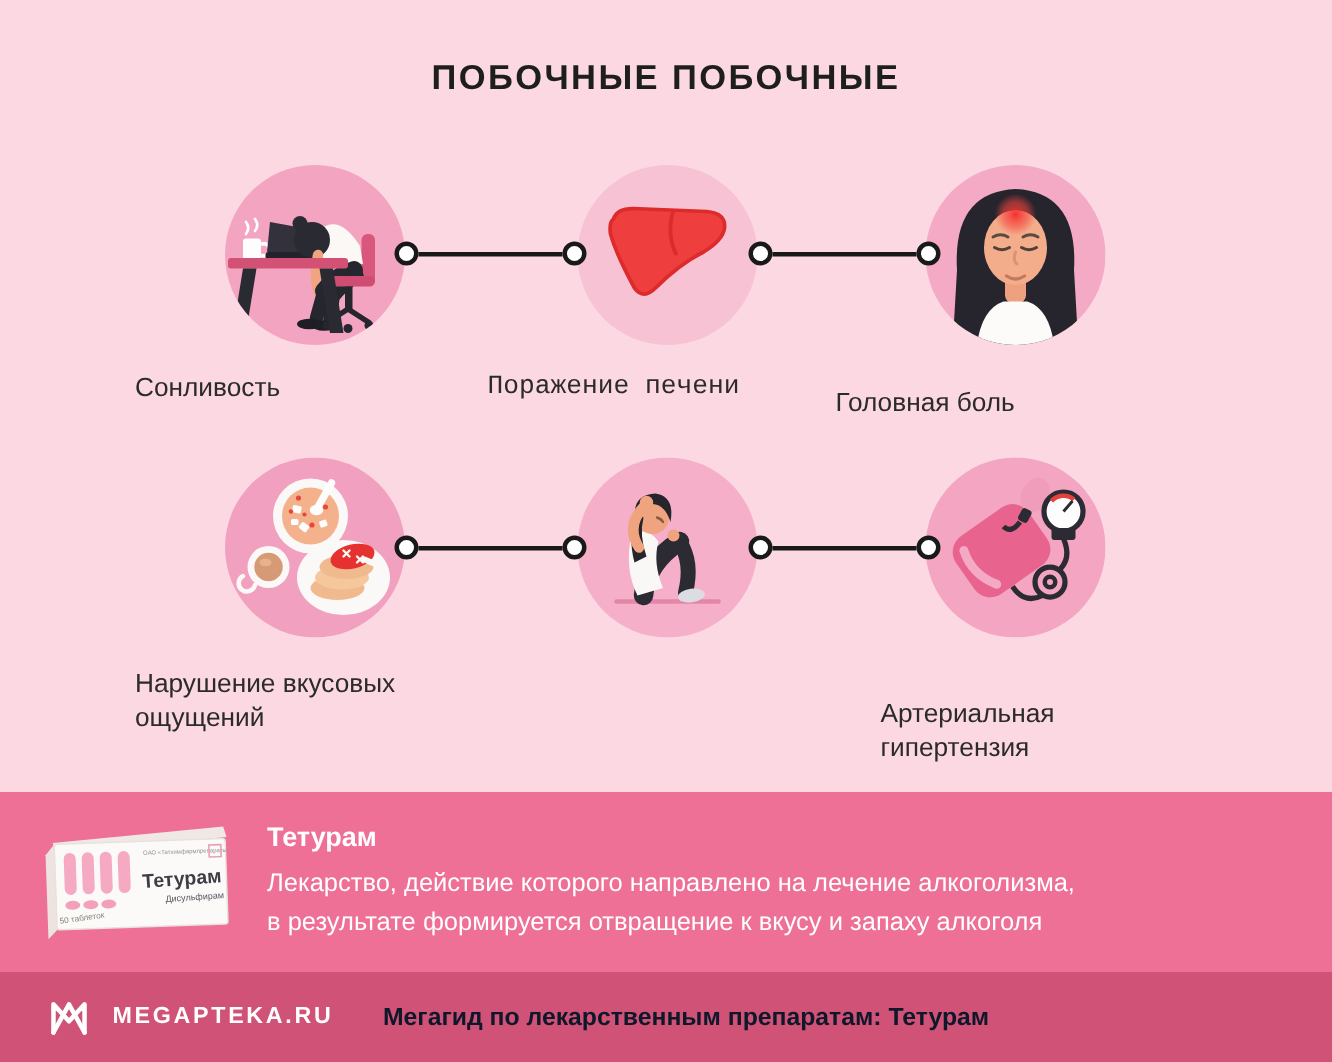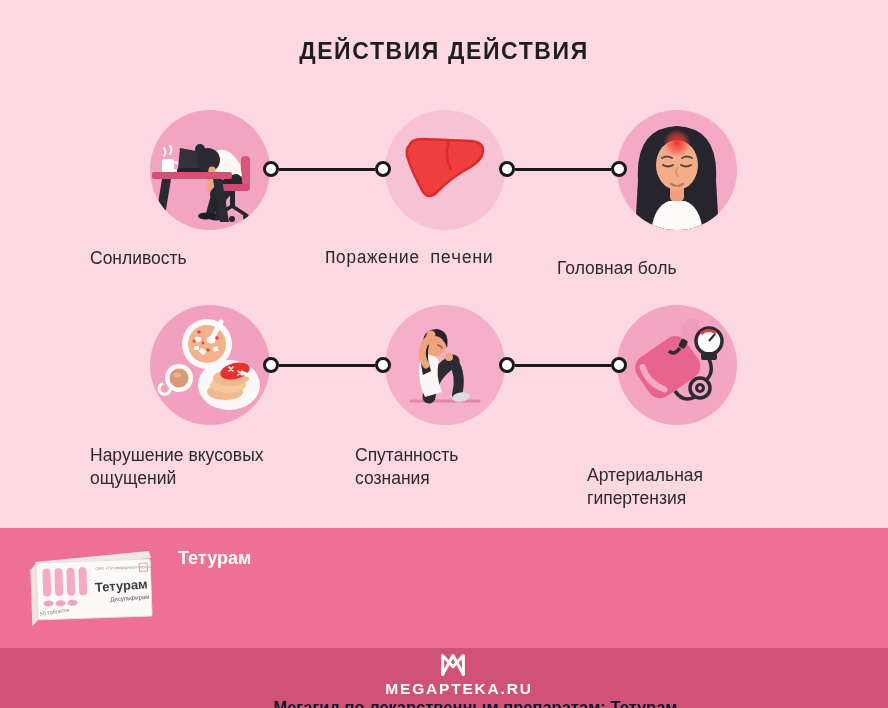--- a/index.html
+++ b/index.html
@@ -20,31 +20,31 @@
                    background:#FFFFFF;flex:none;}
   .connector .line{height:3px;background:#191919;flex:1;}
 
   .band{position:absolute;left:0;top:528px;width:888px;height:120px;background:#EE7097;}
   .drugbox{position:absolute;left:28px;top:16px;width:130px;height:86px;}
   .band-text{position:absolute;left:178px;top:20px;color:#FFFFFF;}
   .drug-name{font-size:18px;font-weight:700;margin-bottom:7px;}
   .drug-desc{font-size:17px;line-height:26px;font-weight:400;}
 
   .footer{position:absolute;left:0;top:648px;width:888px;height:60px;background:#D05377;
-          display:flex;align-items:center;padding-left:30px;box-sizing:border-box;flex-direction:column;}
+          display:flex;align-items:center;padding-left:30px;box-sizing:border-box;}
   .logo{width:32px;height:32px;margin-right:13px;flex:none;}
   .brand{color:#FFFFFF;font-size:15.5px;font-weight:700;letter-spacing:1.8px;}
   .caption{color:#0f172a;font-size:16.5px;font-weight:700;margin-left:33px;}
 </style>
 </head>
 <body>
 
 <div id="stage" style="background-color: rgb(252, 216, 226);">
 
-  <div class="title">ДЕЙСТВИЯ ДЕЙСТВИЯ</div>
+  <div class="title">ПОБОЧНЫЕ ПОБОЧНЫЕ</div>
 
   <div class="circle" style="left:150px;top:110px;">
     <svg viewBox="0 0 120 120">
       <defs>
           <clipPath id="cl1">
             <circle cx="60" cy="60" r="60"></circle>
           </clipPath>
         </defs>
       <circle cx="60" cy="60" r="60" fill="#F3A4C1"></circle>
       <g clip-path="url(#cl1)">
@@ -230,21 +230,20 @@
   <div class="connector" style="left:499px;top:357px;width:128px;">
     <span class="ring"></span>
     <span class="line"></span>
     <span class="ring"></span>
   </div>
 
   <div class="fx-label" style="left:90px;top:247px;">Сонливость</div>
   <div class="fx-label" style="left:325px;top:247px;font-family:Liberation Mono, monospace;">Поражение печени</div>
   <div class="fx-label" style="left:557px;top:257px;">Головная боль</div>
   <div class="fx-label" style="left:90px;top:444px;">Нарушение вкусовых ощущений</div>
-  <div class="fx-label" style="left:325px;top:444px;width:180px;margin-left:30px;">Спутанность сознания</div>
   <div class="fx-label" style="left:557px;top:444px;width:180px;margin-left:30px;margin-top:20px;">Артериальная гипертензия</div>
 
   <div class="band" style="background-color: rgb(238, 112, 151);">
     <div class="drugbox">
       <svg viewBox="0 0 130 86" width="130" height="86">
         <g transform="rotate(-2 65 43)">
           <polygon points="8,16 122,9 124,16 10,23" fill="#EFE8E4"></polygon>
           <polygon points="3,24 9,17 9,74 3,80" fill="#EDE4E0"></polygon>
           <rect x="9" y="17" width="114" height="57" rx="2" fill="#FCFAF8" stroke="#E9E1DC" stroke-width="1"></rect>
           <g fill="#F6A9C2">
@@ -261,20 +260,24 @@
           <text x="68" y="26" font-size="4" fill="#9A938C">ОАО «Татхимфармпрепараты»</text>
           <rect x="112" y="21" width="8" height="8" fill="none" stroke="#E79BB5" stroke-width="1"></rect>
           <text x="67" y="48" font-size="13" font-weight="700" fill="#3E3C46" transform="rotate(-2 67 48)">Тетурам</text>
           <text x="82" y="58" font-size="6" fill="#57555E" transform="rotate(-2 82 58)">Дисульфирам</text>
           <text x="11" y="70" font-size="5.5" fill="#8A8178" transform="rotate(-6 11 70)">50 таблеток</text>
         </g>
       </svg>
     </div>
     <div class="band-text">
       <div class="drug-name">Тетурам</div>
+      <div class="drug-desc">
+        <div>Лекарство, действие которого направлено на лечение алкоголизма,</div>
+        <div>в результате формируется отвращение к вкусу и запаху алкоголя</div>
+      </div>
     </div>
   </div>
 
   <div class="footer" style="background-color: rgb(208, 83, 119);">
     <svg class="logo" viewBox="0 0 34 34">
       <g fill="none" stroke="#FFFFFF" stroke-width="3.2" stroke-linecap="round" stroke-linejoin="round">
         <path d="M6,28 L6,8 L17,20 L28,8 L28,28"></path>
         <path d="M6,28 L17,8 L28,28"></path>
       </g>
     </svg>

